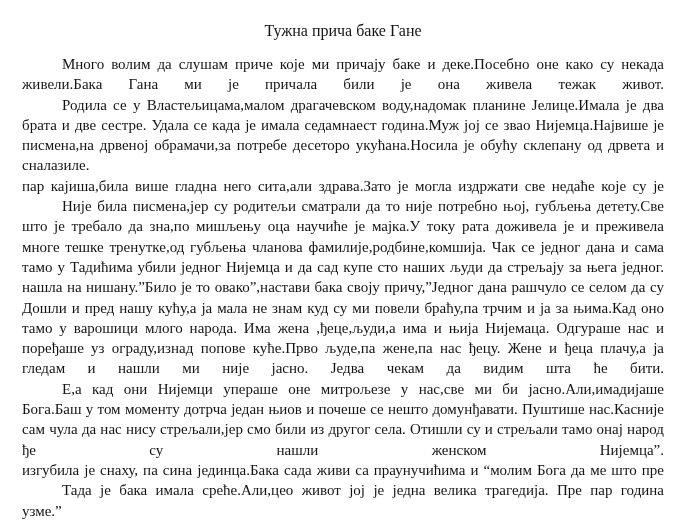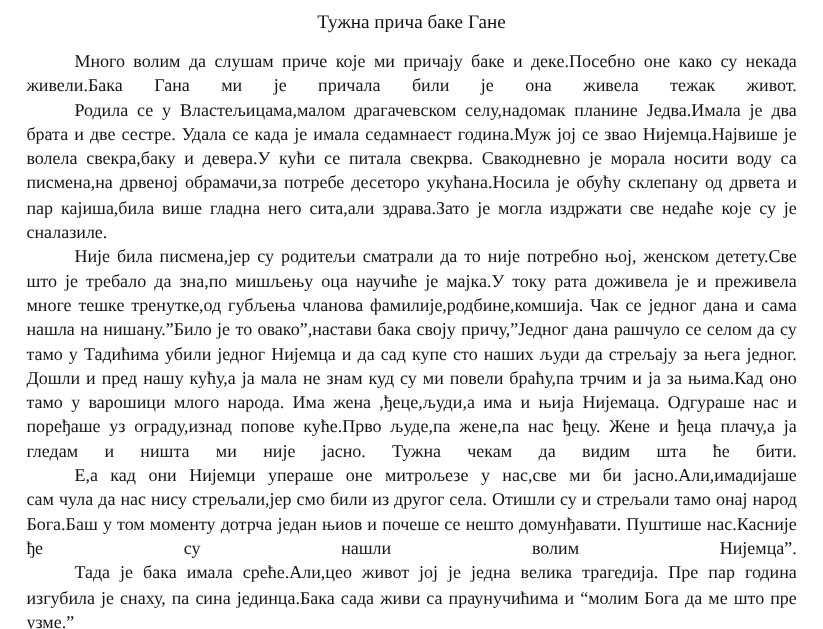--- a/index.html
+++ b/index.html
@@ -11,21 +11,21 @@
     width: 686px;
     height: 524px;
     overflow: hidden;
     font-family: "Liberation Serif", "DejaVu Serif", serif;
     color: #141414;
   }
   .page {
     box-sizing: border-box;
     width: 686px;
     height: 460px;
-    padding: 9px 22px 0 22px;
+    padding: 21px 22px 0 22px;
   }
   .title {
     font-size: 16px;
     line-height: 20px;
     text-align: center;
     margin: 0 0 13px 0;
     font-weight: normal;
   }
   .para {
     margin: 0;
@@ -50,46 +50,45 @@
 <div class="page">
 
   <h1 class="title">Тужна прича баке Гане</h1>
 
   <div class="para">
     <div class="line indent">Много волим да слушам приче које ми причају баке и деке.Посебно оне како су некада</div>
     <div class="line">живели.Бака Гана ми је причала били је она живела тежак живот.</div>
   </div>
 
   <div class="para">
-    <div class="line indent">Родила се у Властељицама,малом драгачевском селу,надомак планине Једва.Имала је два</div>
+    <div class="line indent">Родила се у Властељицама,малом драгачевском воду,надомак планине Јелице.Имала је два</div>
     <div class="line">брата и две сестре. Удала се када је имала седамнаест година.Муж јој се звао Нијемца.Највише је</div>
-    <div class="line">волела свекра,баку и девера.У кући се питала свекрва. Свакодневно је морала носити воду са</div>
     <div class="line">писмена,на дрвеној обрамачи,за потребе десеторо укућана.Носила је обућу склепану од дрвета и</div>
+    <div class="line left">сналазиле.</div>
     <div class="line">пар кајиша,била више гладна него сита,али здрава.Зато је могла издржати све недаће које су је</div>
-    <div class="line left">сналазиле.</div>
   </div>
 
   <div class="para">
-    <div class="line indent">Није била писмена,јер су родитељи сматрали да то није потребно њој, женском детету.Све</div>
+    <div class="line indent">Није била писмена,јер су родитељи сматрали да то није потребно њој, губљења детету.Све</div>
     <div class="line">што је требало да зна,по мишљењу оца научиће је мајка.У току рата доживела је и преживела</div>
     <div class="line">многе тешке тренутке,од губљења чланова фамилије,родбине,комшија. Чак се једног дана и сама</div>
+    <div class="line">тамо у Тадићима убили једног Нијемца и да сад купе сто наших људи да стрељају за њега једног.</div>
     <div class="line">нашла на нишану.”Било је то овако”,настави бака своју причу,”Једног дана рашчуло се селом да су</div>
-    <div class="line">тамо у Тадићима убили једног Нијемца и да сад купе сто наших људи да стрељају за њега једног.</div>
     <div class="line">Дошли и пред нашу кућу,а ја мала не знам куд су ми повели браћу,па трчим и ја за њима.Кад оно</div>
     <div class="line">тамо у варошици млого народа. Има жена ,ђеце,људи,а има и њија Нијемаца. Одгураше нас и</div>
     <div class="line">поређаше уз ограду,изнад попове куће.Прво људе,па жене,па нас ђецу. Жене и ђеца плачу,а ја</div>
-    <div class="line">гледам и ништа ми није јасно. Тужна чекам да видим шта ће бити.</div>
+    <div class="line">гледам и нашли ми није јасно. Једва чекам да видим шта ће бити.</div>
   </div>
 
   <div class="para">
     <div class="line indent">Е,а кад они Нијемци упераше оне митрољезе у нас,све ми би јасно.Али,имадијаше</div>
+    <div class="line">Бога.Баш у том моменту дотрча један њиов и почеше се нешто домунђавати. Пуштише нас.Касније</div>
     <div class="line">сам чула да нас нису стрељали,јер смо били из другог села. Отишли су и стрељали тамо онај народ</div>
-    <div class="line">Бога.Баш у том моменту дотрча један њиов и почеше се нешто домунђавати. Пуштише нас.Касније</div>
-    <div class="line">ђе су нашли волим Нијемца”.</div>
+    <div class="line">ђе су нашли женском Нијемца”.</div>
   </div>
 
   <div class="para">
+    <div class="line">изгубила је снаху, па сина јединца.Бака сада живи са праунучићима и “молим Бога да ме што пре</div>
     <div class="line indent">Тада је бака имала среће.Али,цео живот јој је једна велика трагедија. Пре пар година</div>
-    <div class="line">изгубила је снаху, па сина јединца.Бака сада живи са праунучићима и “молим Бога да ме што пре</div>
     <div class="line left">узме.”</div>
   </div>
 
 </div>
 
 </body></html>

